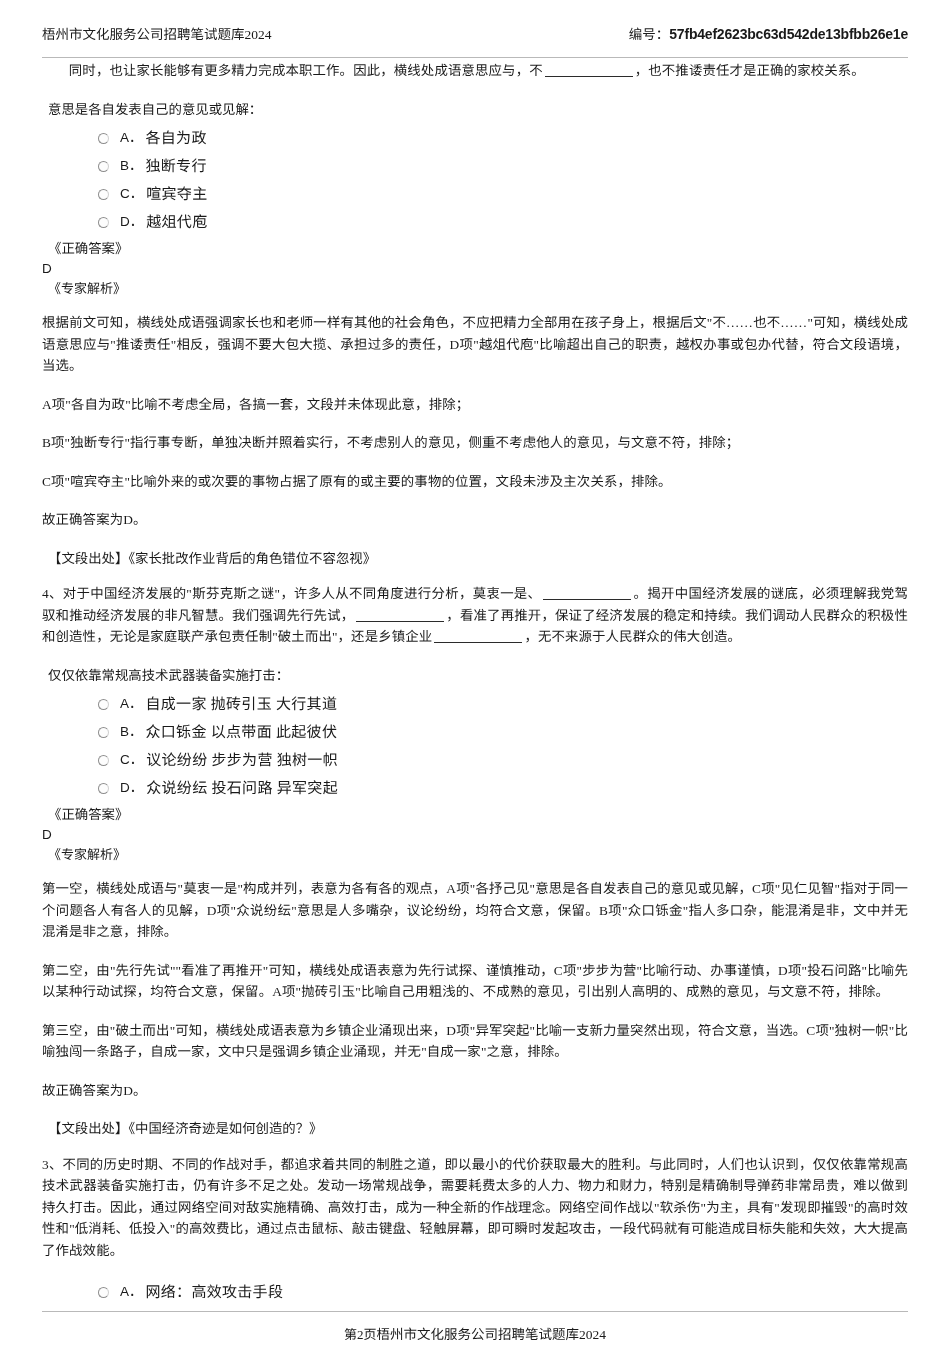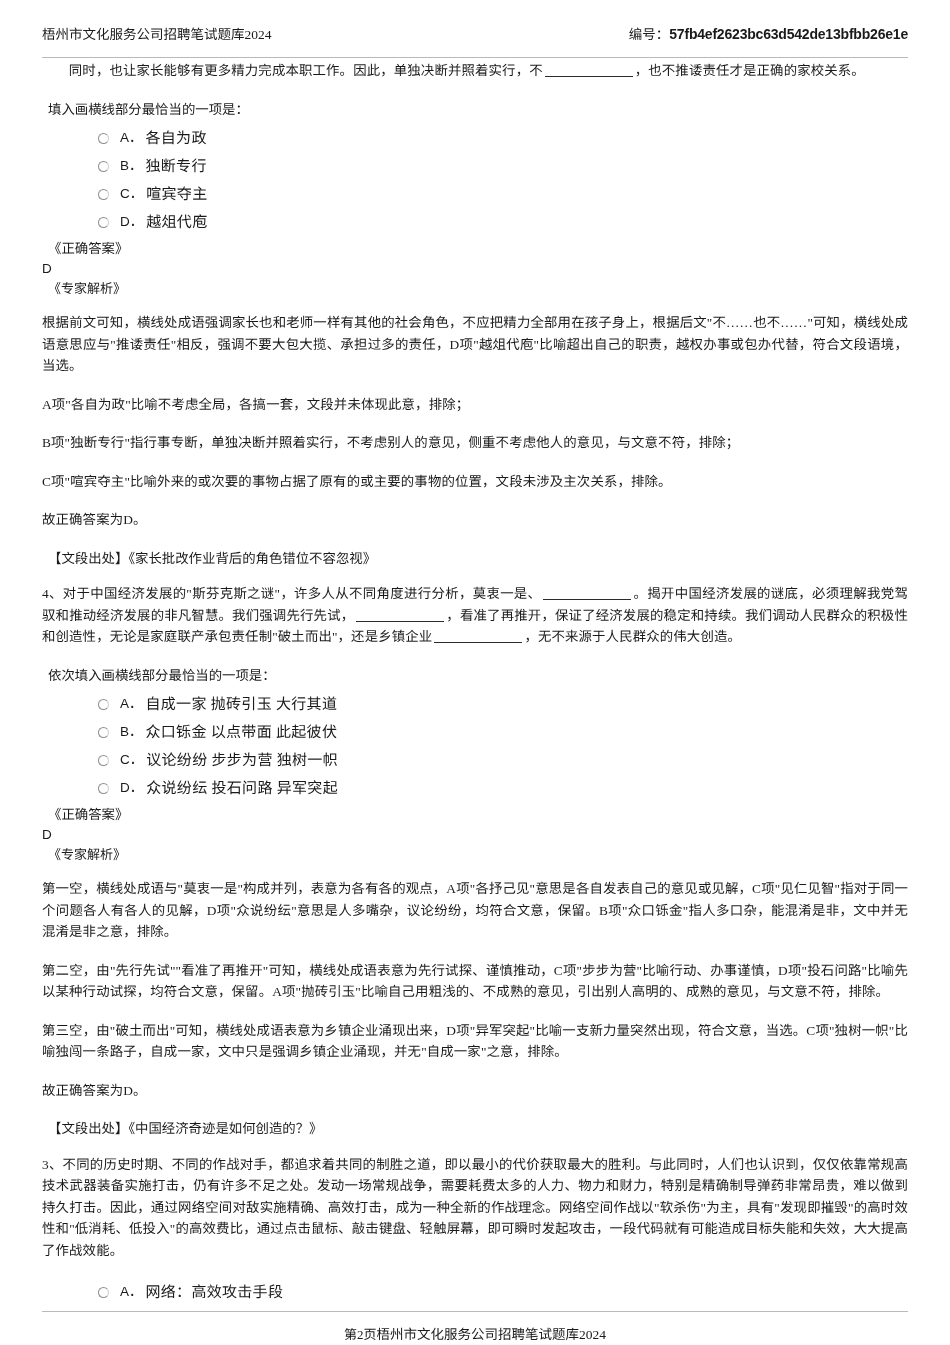--- a/index.html
+++ b/index.html
@@ -185,23 +185,23 @@
 
   <div class="doc-header">
     <div class="hdr-title">梧州市文化服务公司招聘笔试题库2024</div>
     <div class="hdr-id">
       <span class="id-label">编号：</span><span class="id-value">57fb4ef2623bc63d542de13bfbb26e1e</span>
     </div>
   </div>
 
   <div class="content">
 
-    <p class="para indent gap-lg"><span>同时，也让家长能够有更多精力完成本职工作。因此，单独决断并照着实行，不</span><span class="blank-line"></span><span>，也不推诿责任才是正确的家校关系。</span></p>
-
-    <p class="lead-in">填入画横线部分最恰当的一项是：</p>
+    <p class="para indent gap-lg"><span>同时，也让家长能够有更多精力完成本职工作。因此，横线处成语意思应与，不</span><span class="blank-line"></span><span>，也不推诿责任才是正确的家校关系。</span></p>
+
+    <p class="lead-in">意思是各自发表自己的意见或见解：</p>
 
     <ul class="options">
       <li class="option">
         <span class="radio"></span>
         <span class="opt-letter">A．</span>
         <span class="opt-text">各自为政</span>
       </li>
       <li class="option">
         <span class="radio"></span>
         <span class="opt-letter">B．</span>
@@ -226,21 +226,21 @@
     <p class="para gap-lg">根据前文可知，横线处成语强调家长也和老师一样有其他的社会角色，不应把精力全部用在孩子身上，根据后文"不……也不……"可知，横线处成语意思应与"推诿责任"相反，强调不要大包大揽、承担过多的责任，D项"越俎代庖"比喻超出自己的职责，越权办事或包办代替，符合文段语境，当选。</p>
     <p class="para gap-lg">A项"各自为政"比喻不考虑全局，各搞一套，文段并未体现此意，排除；</p>
     <p class="para gap-lg">B项"独断专行"指行事专断，单独决断并照着实行，不考虑别人的意见，侧重不考虑他人的意见，与文意不符，排除；</p>
     <p class="para gap-lg">C项"喧宾夺主"比喻外来的或次要的事物占据了原有的或主要的事物的位置，文段未涉及主次关系，排除。</p>
     <p class="para gap-lg">故正确答案为D。</p>
 
     <p class="source"><span>【文段出处】</span><span>《家长批改作业背后的角色错位不容忽视》</span></p>
 
     <p class="para gap-lg"><span>4、对于中国经济发展的"斯芬克斯之谜"，许多人从不同角度进行分析，莫衷一是、</span><span class="blank-line"></span><span>。揭开中国经济发展的谜底，必须理解我党驾驭和推动经济发展的非凡智慧。我们强调先行先试，</span><span class="blank-line"></span><span>，看准了再推开，保证了经济发展的稳定和持续。我们调动人民群众的积极性和创造性，无论是家庭联产承包责任制"破土而出"，还是乡镇企业</span><span class="blank-line"></span><span>，无不来源于人民群众的伟大创造。</span></p>
 
-    <p class="lead-in">依次填入画横线部分最恰当的一项是：</p>
+    <p class="lead-in">仅仅依靠常规高技术武器装备实施打击：</p>
 
     <ul class="options">
       <li class="option">
         <span class="radio"></span>
         <span class="opt-letter">A．</span>
         <span class="opt-text">自成一家 抛砖引玉 大行其道</span>
       </li>
       <li class="option">
         <span class="radio"></span>
         <span class="opt-letter">B．</span>

